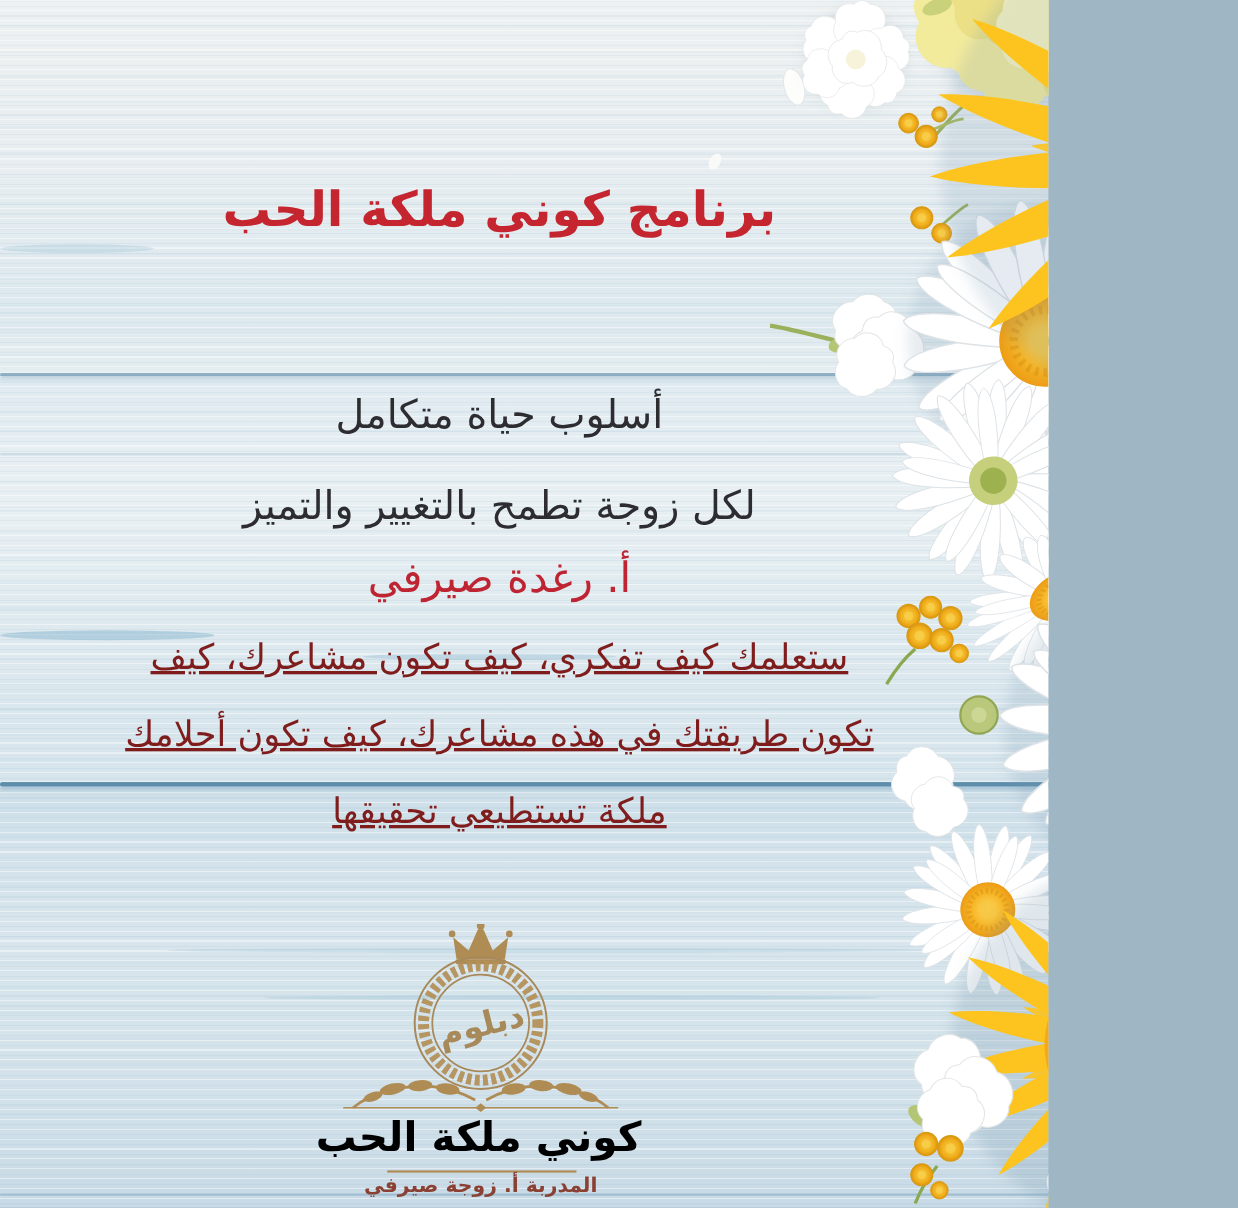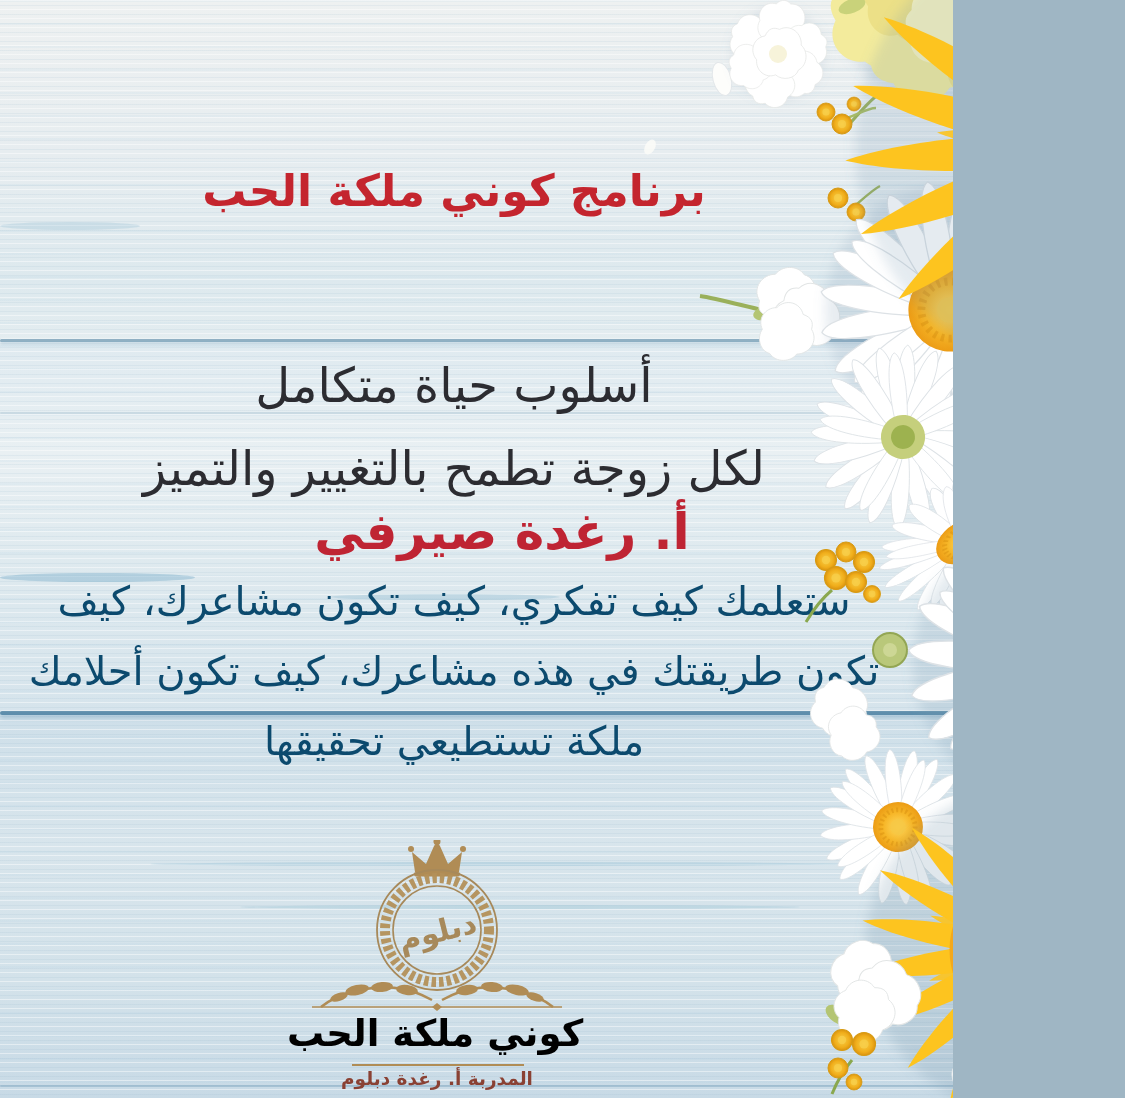--- a/index.html
+++ b/index.html
@@ -21,25 +21,25 @@
   .streak{border-radius:50%;}
   .st1{top:573px;left:0;width:195px;height:9px;background:rgba(80,150,185,.30);}
   .st2{top:594px;left:330px;width:230px;height:6px;background:rgba(80,150,185,.20);}
   .st3{top:222px;left:0;width:140px;height:8px;background:rgba(80,150,185,.16);}
   .st4{top:862px;left:150px;width:700px;height:4px;background:rgba(90,160,190,.22);}
   .st5{top:905px;left:240px;width:560px;height:4px;background:rgba(90,160,190,.18);}
 
   .textcol{position:absolute;top:0;left:0;width:908px;z-index:3;text-align:center;}
   .t-line{position:absolute;left:0;width:908px;text-align:center;direction:rtl;}
   .title{top:165px;font-size:44px;font-weight:700;color:#c4252e;letter-spacing:0;}
-  .sub{font-size:48px;font-weight:500;color:#2c2c31;}
+  .sub{font-size:36px;font-weight:500;color:#2c2c31;}
   .sub1{top:357px;}
   .sub2{top:440px;}
-  .presenter{top:503px;font-size:50px;font-weight:700;color:#bf2433;padding-left:48px;}
-  .body{font-size:40px;font-weight:500;color:#0c4a6e;}
+  .presenter{top:503px;font-size:38px;font-weight:400;color:#bf2433;}
+  .body{font-size:32px;font-weight:500;color:#7f1d1d;text-decoration:underline;}
   .b1{top:578px;} .b2{top:648px;} .b3{top:718px;}
 
   .flowers{position:absolute;top:0;left:0;z-index:4;pointer-events:none;}
 
   .logo{position:absolute;left:287px;top:840px;width:300px;height:258px;z-index:5;}
   .logo svg{position:absolute;top:0;left:0;}
   .brand{position:absolute;top:172px;left:0;width:300px;text-align:left;direction:rtl;
          font-size:37px;font-weight:700;color:#000000;}
   .logo-divider{position:absolute;top:224px;left:65px;width:172px;height:2px;background:#b08c55;}
   .tagline{position:absolute;top:228px;left:0;width:300px;text-align:center;direction:rtl;
@@ -406,16 +406,16 @@
           <ellipse cx="205" cy="147" rx="11" ry="5" transform="rotate(5 205 147)"></ellipse>
           <ellipse cx="180" cy="150" rx="11" ry="5" transform="rotate(-8 180 150)"></ellipse>
           <ellipse cx="248" cy="157" rx="9" ry="4" transform="rotate(18 248 157)"></ellipse>
         </g>
         <line x1="25" y1="167" x2="275" y2="167" stroke="#b08c55" stroke-width="1.4"></line>
         <path d="M150,163 L155,167 L150,171 L145,167 Z" fill="#b08c55"></path>
       </g>
     </svg>
     <div class="brand">كوني ملكة الحب</div>
     <div class="logo-divider"></div>
-    <div class="tagline">المدربة أ. رغدة دبلوم</div>
+    <div class="tagline">المدربة أ. زوجة صيرفي</div>
   </div>
 
 </div>
 
 </body></html>

